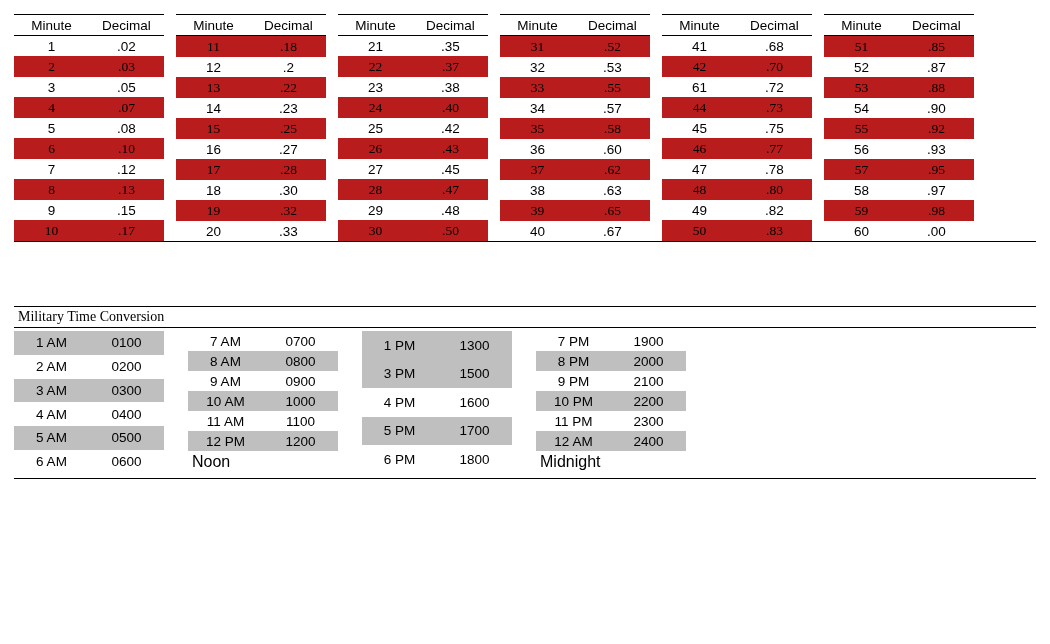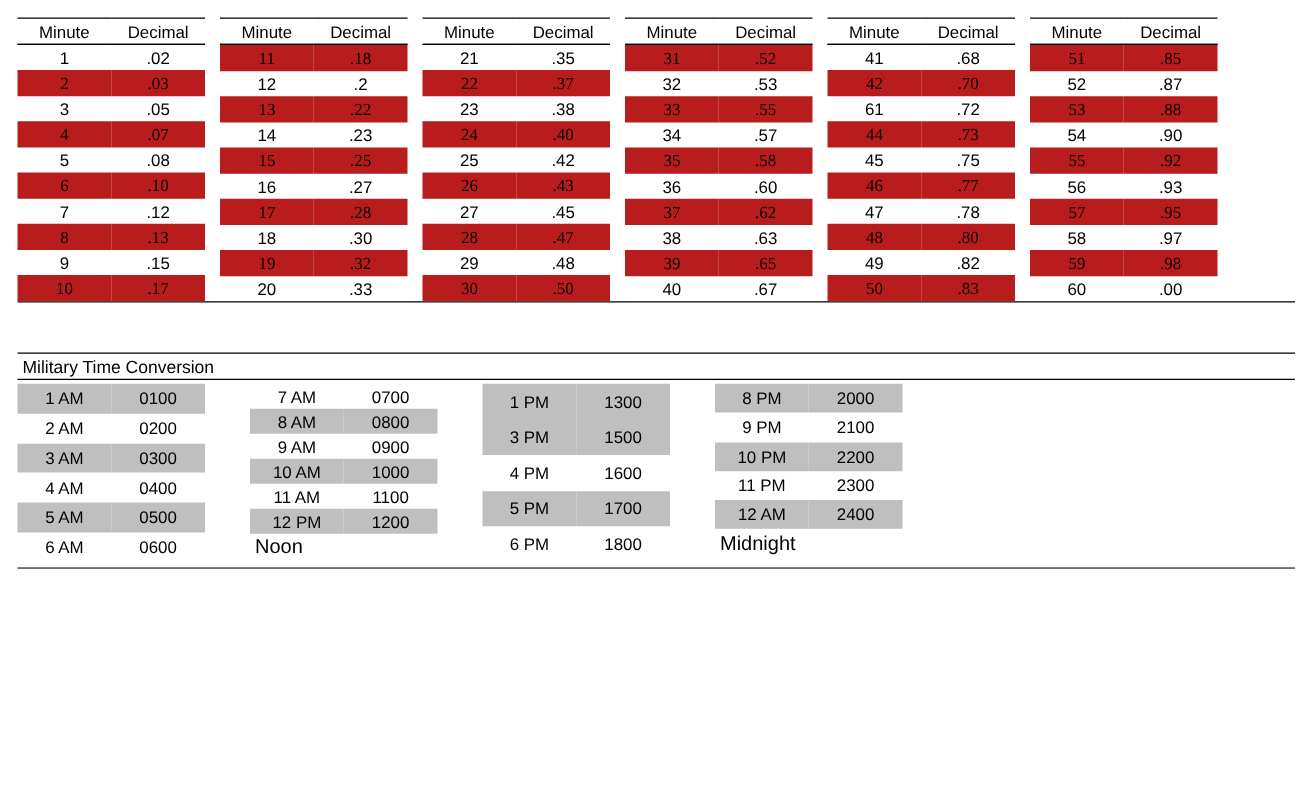--- a/index.html
+++ b/index.html
@@ -27,29 +27,30 @@
     text-align: center;
   }
   .col-table th {
     font-weight: normal;
     border-top: 1.5px solid #000;
     border-bottom: 1.5px solid #000;
   }
   .col-table th.dec { font-weight: normal; }
   .col-table .shade { background: #b91c1c; font-family: Liberation Serif, serif; }
   .section-title {
-    margin-top: 40px;
+    margin-top: 64px;
     border-top: 1.5px solid #000;
     border-bottom: 1.5px solid #000;
     padding: 2px 4px;
     font-size: 14px;
+    font-family: Liberation Serif, serif;
   }
   .mil-cols {
     display: flex;
-    gap: 36px;
+    gap: 24px;
     border-bottom: 1.5px solid #000;
     padding-bottom: 4px;
   }
   .mil-table {
     border-collapse: collapse;
     width: 150px;
     table-layout: fixed;
   }
   .mil-table td {
     padding: 2.5px 4px;
@@ -454,20 +455,24 @@
           <td>1700</td>
         </tr>
         <tr>
           <td>6 PM</td>
           <td>1800</td>
         </tr>
       </tbody>
     </table>
     <table class="mil-table">
       <tbody>
+        <tr>
+          <td>7 PM</td>
+          <td>1900</td>
+        </tr>
         <tr class="shade">
           <td>8 PM</td>
           <td>2000</td>
         </tr>
         <tr>
           <td>9 PM</td>
           <td>2100</td>
         </tr>
         <tr class="shade">
           <td>10 PM</td>

